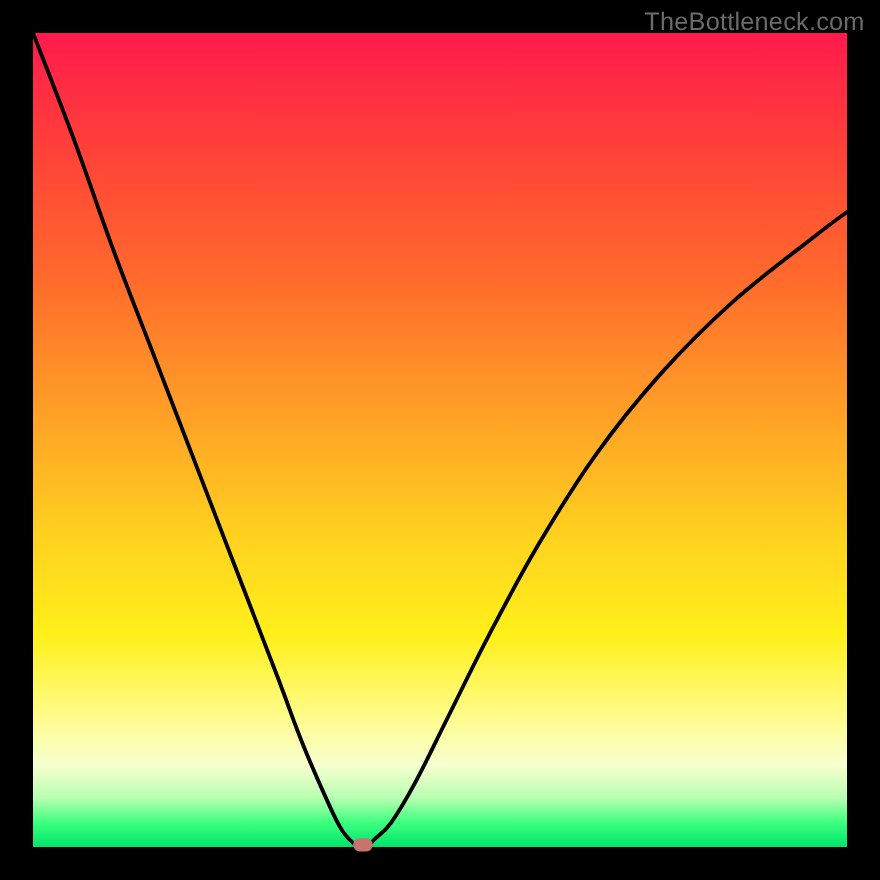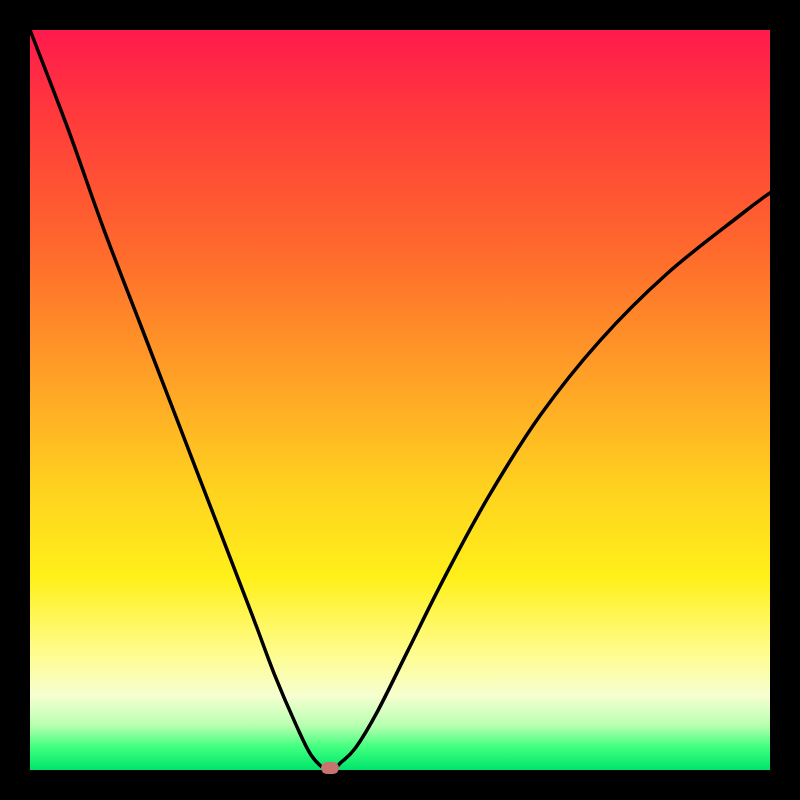--- a/index.html
+++ b/index.html
@@ -61,20 +61,21 @@
     font-size: 23px;
     font-weight: 500;
     letter-spacing: 0.2px;
     user-select: none;
   }
 </style>
 </head>
 <body>
 
 <div class="frame">
+  <div class="watermark">TheBottleneck.com</div>
 
   <div class="plot-area">
     <svg class="curve" viewBox="0 0 740 740" preserveAspectRatio="none">
       <path id="curve-path" fill="none" stroke="#000000" stroke-width="3.5" stroke-linejoin="round" stroke-linecap="round" d="M 0 0 C 6.66 17.316000000000006, 23.68 60.23600000000003, 37 96.20000000000005 C 50.32 132.16400000000004, 60.68 163.83600000000007, 74 199.80000000000007 C 87.32 235.76400000000007, 97.68 261.368, 111 296 C 124.32 330.632, 134.68 357.56800000000004, 148 392.20000000000005 C 161.32 426.83200000000005, 171.68 453.768, 185 488.4 C 198.32 523.0319999999999, 211.344 556.628, 222 584.6 C 232.656 612.572, 236.20800000000003 623.8199999999999, 244.20000000000002 643.8 C 252.192 663.78, 259.74 680.948, 266.4 695.6 C 273.05999999999995 710.2520000000001, 275.87199999999996 717.2080000000001, 281.2 725.2 C 286.528 733.192, 292.004 737.336, 296 740 C 299.996 742.664, 300.736 741.332, 303.4 740 C 306.06399999999996 738.668, 306.80400000000003 736.596, 310.8 732.6 C 314.796 728.604, 318.94000000000005 727.124, 325.6 717.8 C 332.26 708.4759999999999, 338.47599999999994 698.116, 347.79999999999995 680.8 C 357.12399999999997 663.4839999999999, 365.41200000000003 645.576, 377.40000000000003 621.6 C 389.38800000000003 597.624, 399.74800000000005 575.572, 414.40000000000003 547.6 C 429.052 519.628, 441.48400000000004 495.504, 458.8 466.2 C 476.116 436.89599999999996, 490.61999999999995 412.772, 510.59999999999997 384.8 C 530.5799999999999 356.82800000000003, 547.1560000000001 336.108, 569.8000000000001 310.8 C 592.4440000000001 285.492, 611.092 266.844, 636.4 244.2 C 661.708 221.55599999999998, 691.752 199.65200000000002, 710.4 185 C 729.048 170.34799999999998, 734.672 166.79599999999996, 740 162.79999999999995"></path>
     </svg>
     <div id="marker" class="marker" style="left: 290.7px; top: 732px;"></div>
   </div>
 </div>
 
 </body></html>

